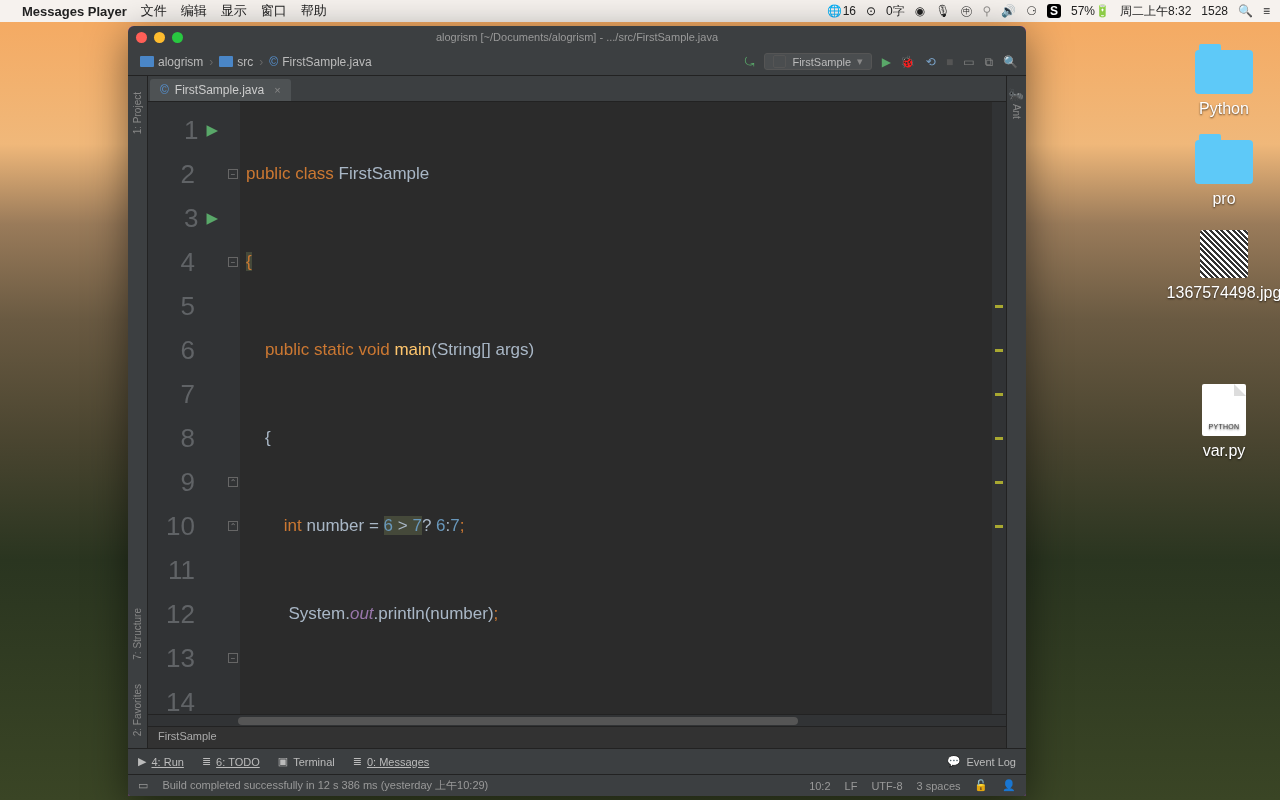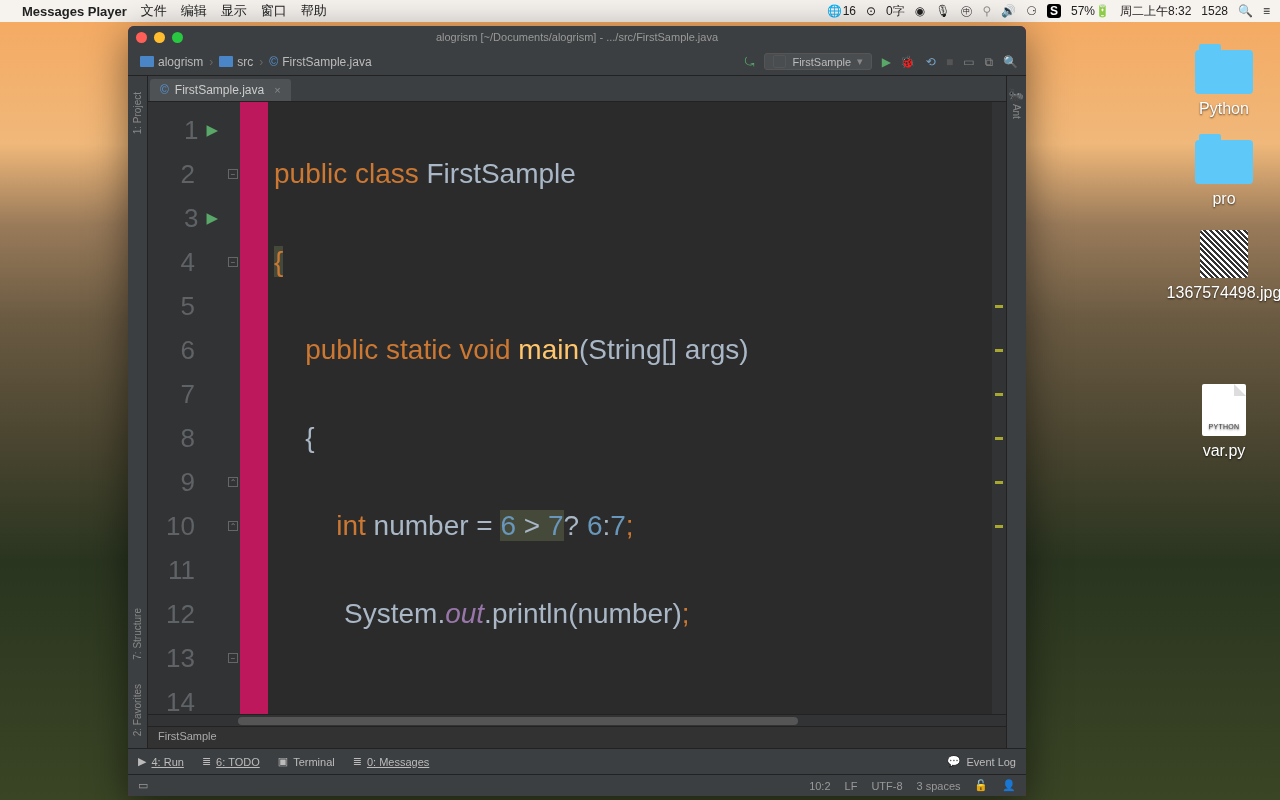--- a/index.html
+++ b/index.html
@@ -18,21 +18,21 @@
 .desktop-icons { position:absolute; right:18px; top:50px; display:flex; flex-direction:column; gap:22px; align-items:center; }
 .dicon { width:76px; display:flex; flex-direction:column; align-items:center; color:#fff; text-shadow:0 1px 2px rgba(0,0,0,0.7); font-size:16px; text-align:center; }
 .folder { width:58px; height:44px; background:#5ec9f8; border-radius:4px; position:relative; margin-bottom:6px; }
 .folder:before { content:""; position:absolute; top:-6px; left:4px; width:22px; height:8px; background:#5ec9f8; border-radius:2px 2px 0 0; }
 .fileimg { width:48px; height:48px; background:#fff; border-radius:3px; margin-bottom:6px; display:flex; align-items:center; justify-content:center; font-size:8px; color:#333; position:relative; overflow:hidden; }
 .qr { background: repeating-linear-gradient(45deg,#333 0 2px,#fff 2px 4px); }
 .pyfile { width:44px; height:52px; background:#fff; border-radius:2px; margin-bottom:6px; position:relative; }
 .pyfile:before { content:""; position:absolute; top:0; right:0; width:12px; height:12px; background:#ddd; clip-path: polygon(0 0,100% 100%,0 100%); }
 .pyfile:after { content:"PYTHON"; position:absolute; bottom:6px; left:0; right:0; text-align:center; font-size:7px; color:#444; letter-spacing:0.3px;}
 
-.ide { position:absolute; left:128px; top:26px; width:898px; height:770px; background:#be185d; border-radius:6px 6px 2px 2px; overflow:hidden; box-shadow:0 10px 40px rgba(0,0,0,0.5); display:flex; flex-direction:column; color:#a9b7c6; }
+.ide { position:absolute; left:128px; top:26px; width:898px; height:770px; background:#d946ef; border-radius:6px 6px 2px 2px; overflow:hidden; box-shadow:0 10px 40px rgba(0,0,0,0.5); display:flex; flex-direction:column; color:#a9b7c6; }
 .titlebar { height:22px; background:#3c3f41; display:flex; align-items:center; padding:0 8px; font-size:11px; color:#999; justify-content:center; position:relative; }
 .trafficlights { position:absolute; left:8px; display:flex; gap:7px; }
 .tl { width:11px; height:11px; border-radius:50%; }
 .tl.r{background:#ff5f57;} .tl.y{background:#febc2e;} .tl.g{background:#28c840;}
 .breadcrumb-bar { height:28px; background:#3c3f41; border-bottom:1px solid #222; display:flex; align-items:center; padding:0 8px; font-size:12px; color:#bbb; }
 .breadcrumb-bar .crumb { display:flex; align-items:center; gap:4px; padding:0 4px; }
 .breadcrumb-bar .sep { color:#666; margin:0 2px; }
 .breadcrumb-bar .right-tools { margin-left:auto; display:flex; align-items:center; gap:10px; }
 .runcfg { background:#4a4d4f; border:1px solid #555; padding:1px 8px; border-radius:3px; font-size:11px; display:flex; align-items:center; gap:6px;}
 .folder-sm { width:14px; height:11px; background:#4a86c7; border-radius:1px; display:inline-block; }
@@ -43,21 +43,21 @@
 .tabrow { height:26px; background:#3c3f41; display:flex; align-items:flex-end; border-bottom:1px solid #222; padding-left:2px;}
 .ftab { background:#4e5254; color:#ccc; font-size:12px; padding:4px 10px; border-radius:3px 3px 0 0; display:flex; align-items:center; gap:6px;}
 .ftab .close { color:#888; font-size:11px; margin-left:4px;}
 .editor-wrap { flex:1; display:flex; min-height:0; position:relative;}
 .gutter { width:78px; background:#313335; text-align:right; padding:6px 8px 6px 0; font-family:Menlo,Consolas,monospace; font-size:26px; color:#606366; line-height:44px; user-select:none;}
 .gutter .ln { height:44px; display:flex; justify-content:flex-end; align-items:center; gap:8px;}
 .runarrow { color:#59a869; font-size:15px;}
 .fold-col { width:14px; background:#313335; padding-top:6px;}
 .fold-col .fm { height:44px; display:flex; align-items:center; justify-content:center;}
 .fmark { width:10px; height:10px; border:1px solid #666; font-size:8px; color:#888; display:flex; align-items:center; justify-content:center;}
-.code { flex:1; background:#2b2b2b; font-family:"JetBrains Mono",Menlo,Consolas,monospace; font-size:28px; line-height:44px; padding:6px 0 6px 4px; overflow:hidden; white-space:pre; color:#a9b7c6;margin-left:28px;}
+.code { flex:1; background:#2b2b2b; font-family:"JetBrains Mono",Menlo,Consolas,monospace; font-size:17px; line-height:44px; padding:6px 0 6px 4px; overflow:hidden; white-space:pre; color:#a9b7c6;}
 .k{color:#cc7832;} .fn{color:#ffc66d;} .num{color:#6897bb;} .fld{color:#9876aa; font-style:italic;} .hl{background:#45493a;}
 .code-line{height:44px; padding-left:2px;}
 .rmarks { width:14px; background:#313335; padding-top:6px;}
 .rmarks .m{height:44px; display:flex; align-items:center; justify-content:center;}
 .rmarks .y{width:8px;height:3px;background:#a8a831;}
 .right-gutter { width:20px; background:#3c3f41; border-left:1px solid #222; display:flex; flex-direction:column; align-items:center; font-size:10px; color:#888;}
 .right-gutter .vtab { writing-mode:vertical-rl; padding:12px 2px;}
 .breadcrumb2 { height:22px; background:#323232; border-top:1px solid #222; font-size:11px; color:#aaa; padding:3px 10px;}
 .hscroll { height:12px; background:#313335; position:relative; border-top:1px solid #222;}
 .hscroll .thumb { position:absolute; left:90px; width:560px; top:2px; height:8px; background:#555; border-radius:4px;}
@@ -321,20 +321,21 @@
     <span class="tool">▶ <u>4: Run</u></span>
     <span class="tool">≣ <u>6: TODO</u></span>
     <span class="tool">▣ <span>Terminal</span></span>
     <span class="tool">≣ <u>0: Messages</u></span>
     <span class="spacer"></span>
     <span class="tool">💬 <span>Event Log</span></span>
   </div>
 
   <div class="statusbar">
     <span>▭</span>
+    <span>Build completed successfully in 12 s 386 ms (yesterday 上午10:29)</span>
     <span class="spacer"></span>
     <span>10:2</span>
     <span>LF</span>
     <span>UTF-8</span>
     <span>3 spaces</span>
     <span>🔓</span>
     <span>👤</span>
   </div>
 </div>
 

